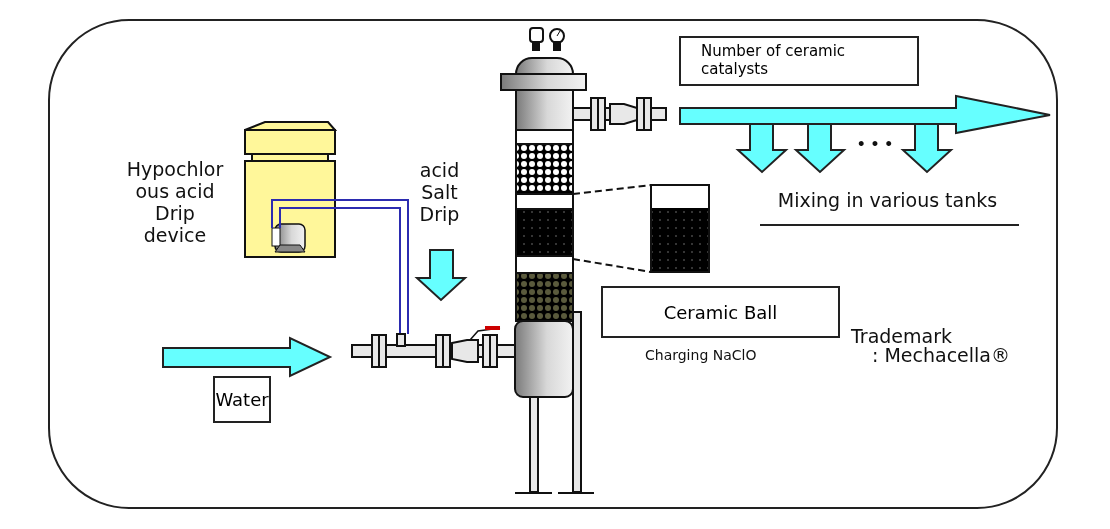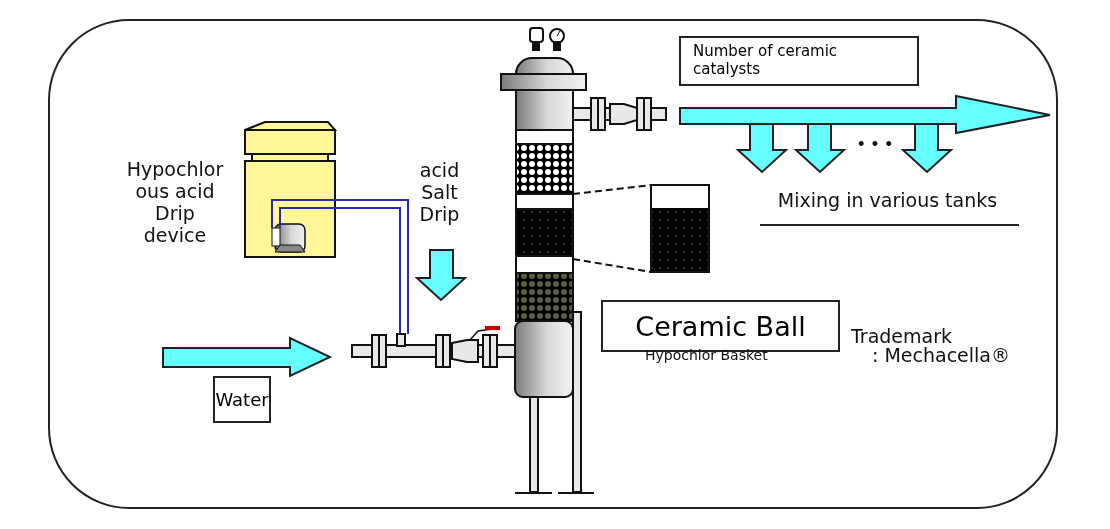--- a/index.html
+++ b/index.html
@@ -123,28 +123,28 @@
 <div class="lbl" style="left:362px;top:160px;width:155px;font-size:19px;">
   <div>acid</div>
   <div>Salt</div>
   <div>Drip</div>
 </div>
 
 <div class="box" style="left:213px;top:376px;width:58px;height:47px;font-size:18px;display:flex;align-items:center;justify-content:center;">
   <span>Water</span>
 </div>
 
-<div class="box" style="left:679px;top:36px;width:240px;height:50px;padding:4px 12px;font-size:15px;line-height:1.2;">
+<div class="box" style="left:679px;top:36px;width:240px;height:50px;padding:4px 20px;font-size:15px;line-height:1.2;">
   <div>Number of ceramic</div>
   <div>catalysts</div>
 </div>
 
 <div class="lbl" style="left:850px;top:136px;width:50px;font-size:14px;font-weight:bold;">• • •</div>
 
 <div class="lbl" style="left:760px;top:190px;width:255px;font-size:19px;">Mixing in various tanks</div>
 
-<div class="box" style="left:601px;top:300px;width:239px;height:52px;font-size:27px;display:flex;align-items:center;justify-content:center;">
+<div class="box" style="left:601px;top:286px;width:239px;height:52px;font-size:18px;display:flex;align-items:center;justify-content:center;">
   <span>Ceramic Ball</span>
 </div>
-<div class="lbl" style="left:645px;top:347px;font-size:14px;text-align:left;">Hypochlor Basket</div>
+<div class="lbl" style="left:645px;top:347px;font-size:14px;text-align:left;">Charging NaClO</div>
 
 <div class="lbl" style="left:851px;top:326px;font-size:19px;text-align:left;">Trademark</div>
 <div class="lbl" style="left:872px;top:345px;font-size:19px;text-align:left;">: Mechacella®</div>
 
 </body></html>

